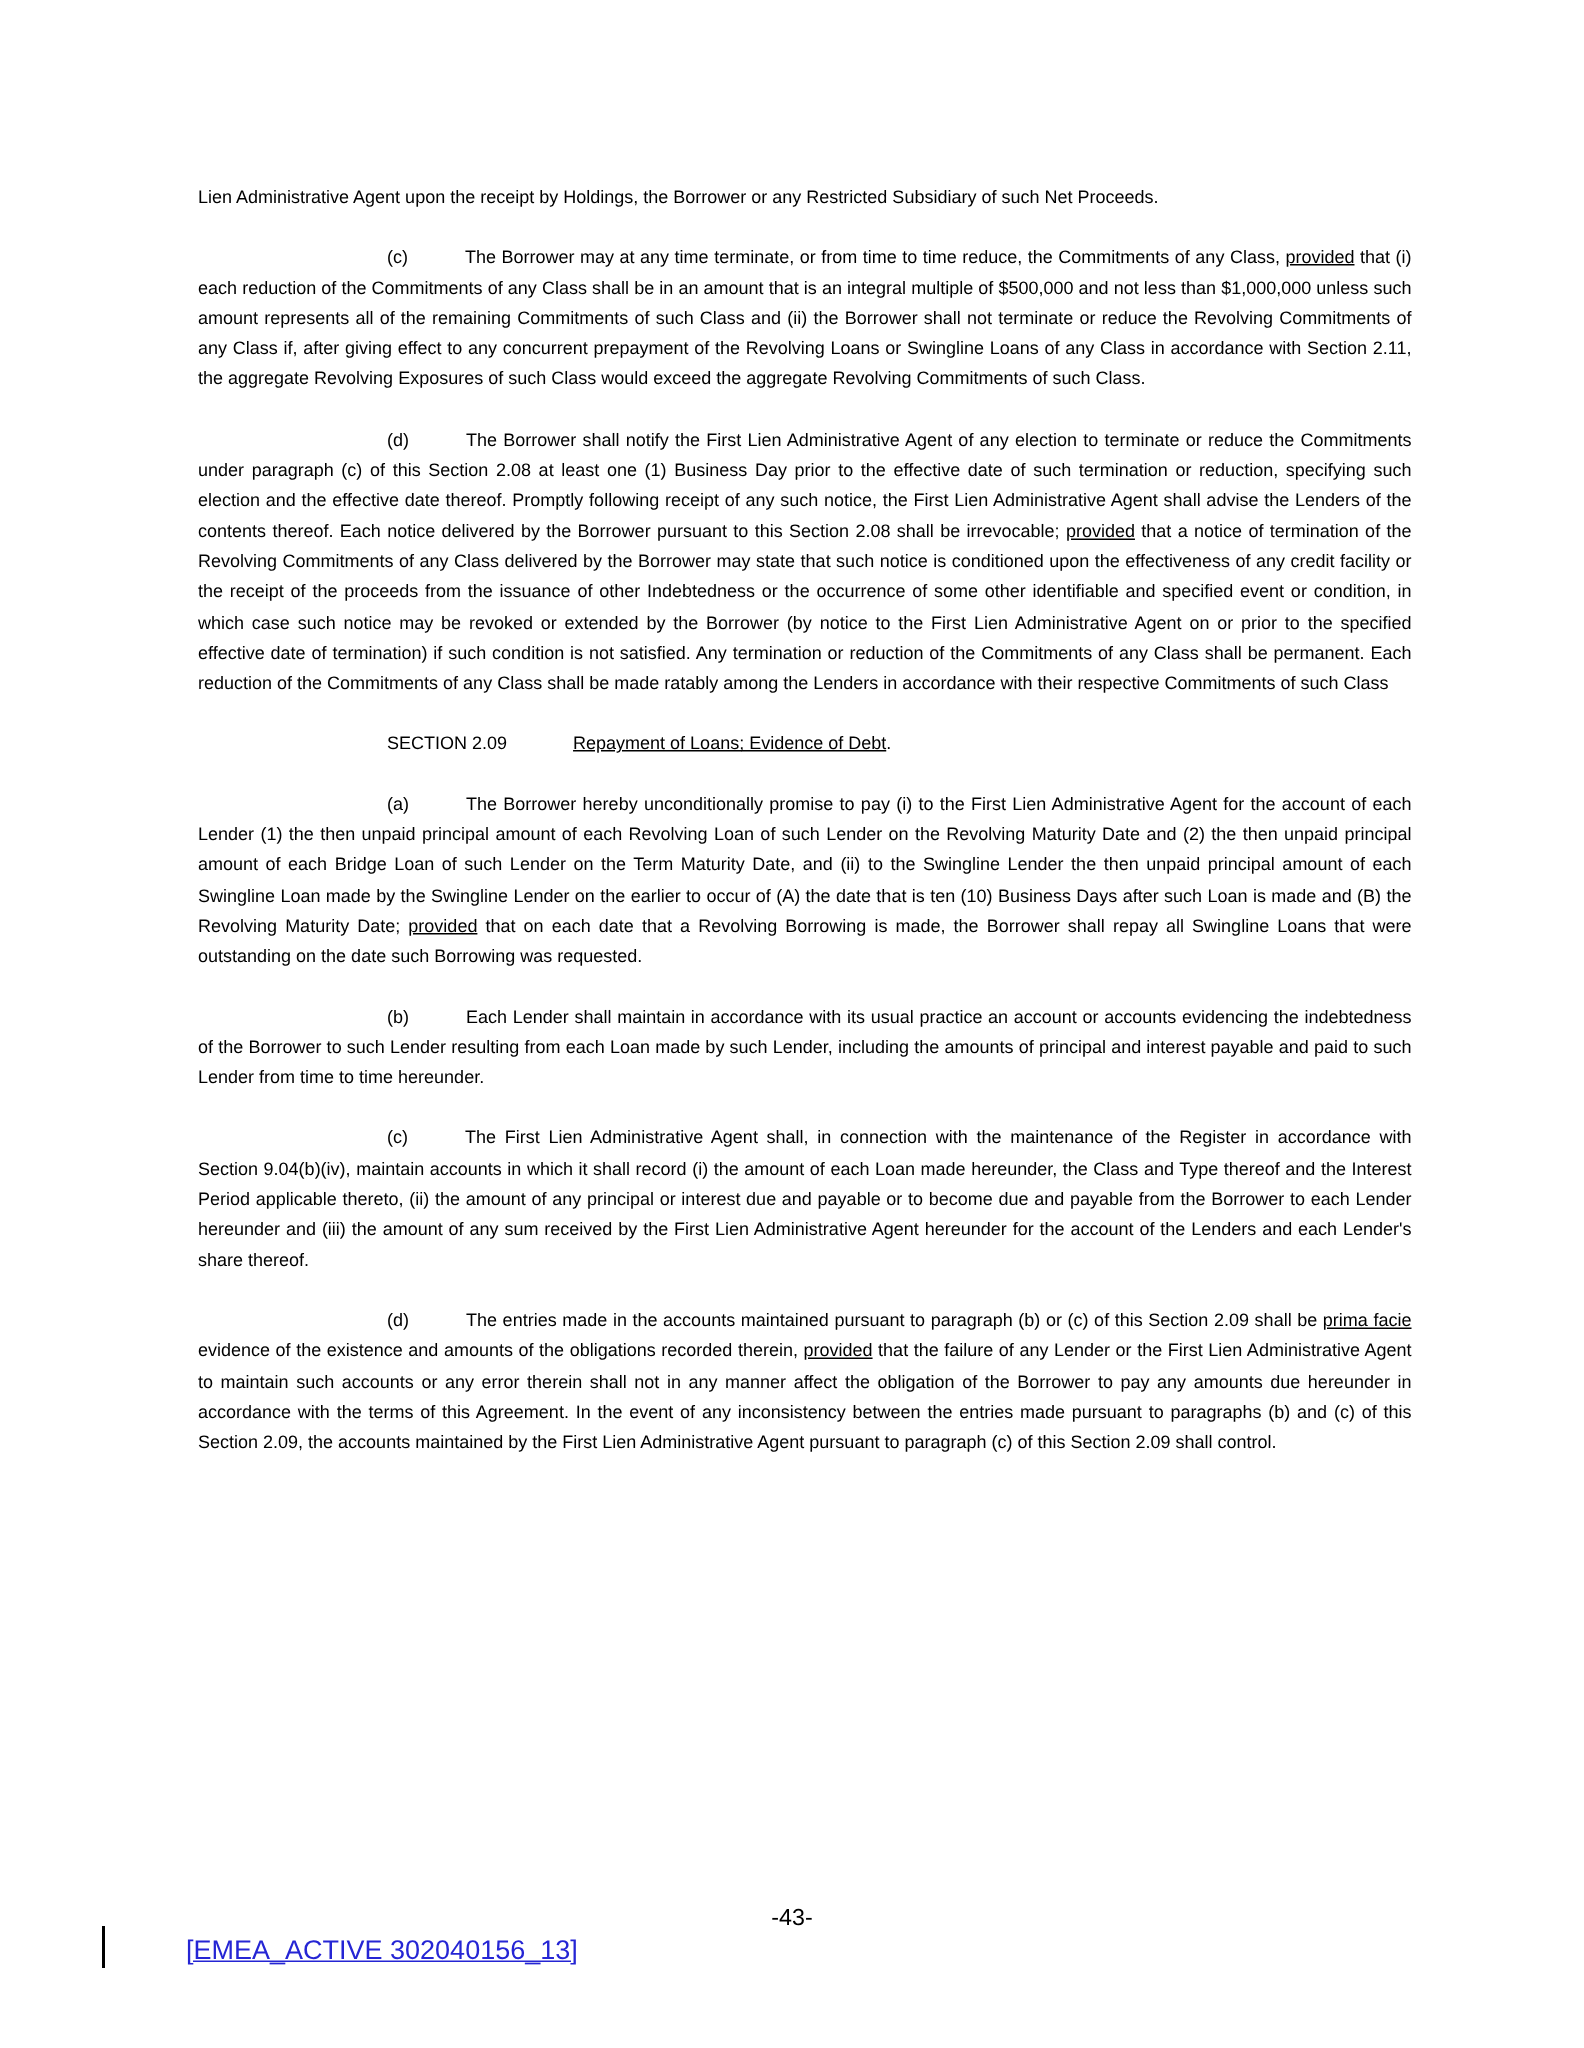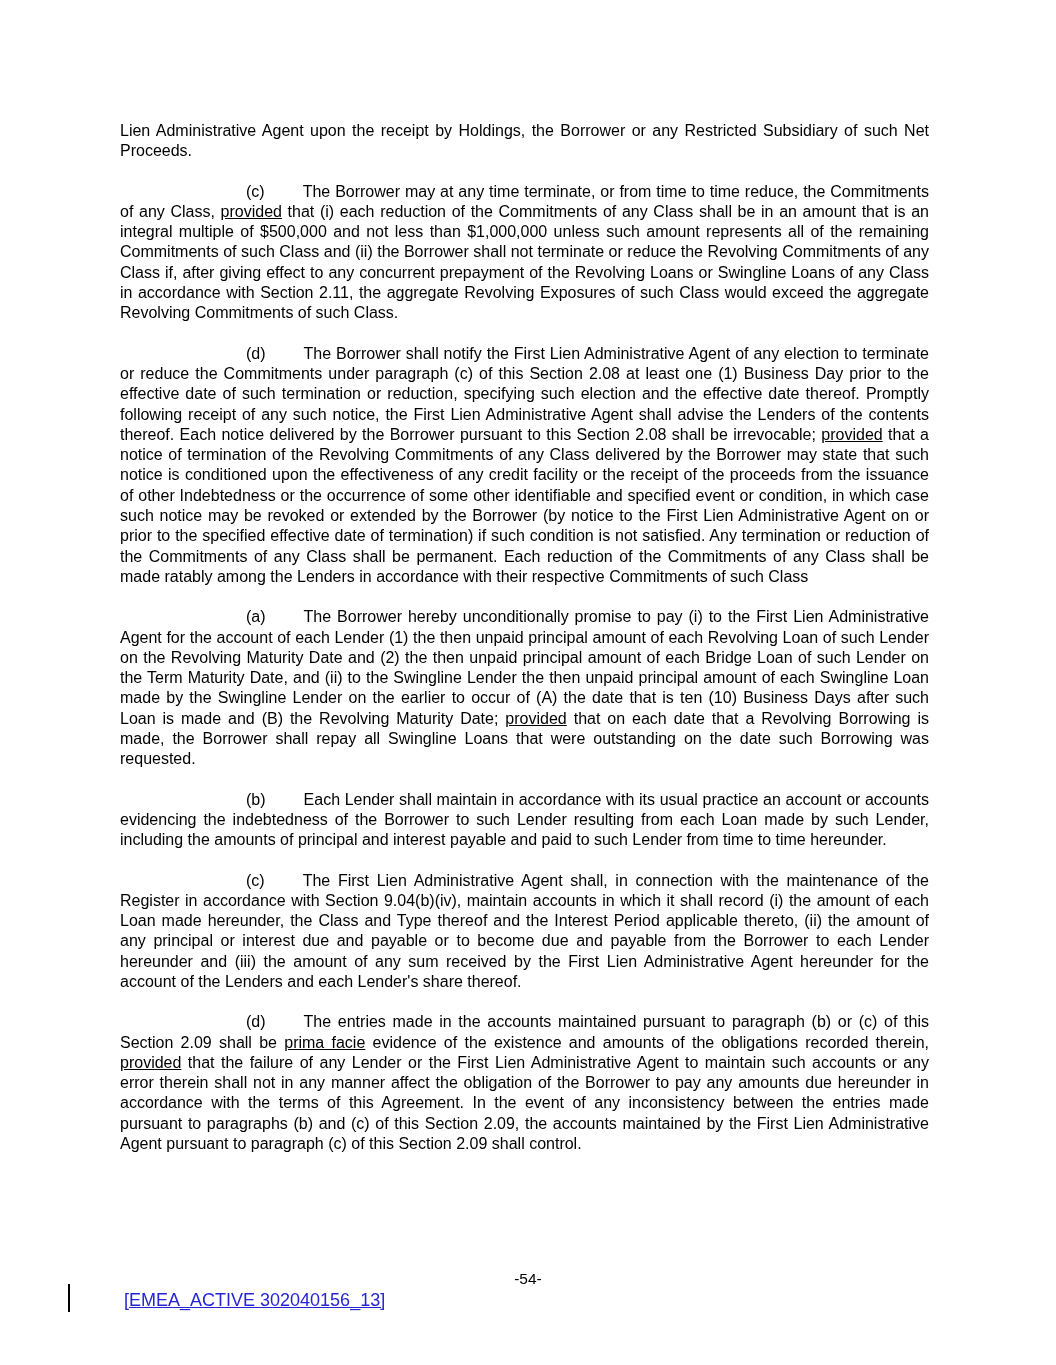--- a/index.html
+++ b/index.html
@@ -11,24 +11,24 @@
     position: relative;
     width: 1056px;
     height: 1365px;
     background: #ffffff;
     font-family: "Liberation Sans", sans-serif;
     color: #000000;
     overflow: hidden;
   }
   .textblock {
     position: absolute;
-    left: 120px;
+    left: 132px;
     top: 121px;
     width: 809px;
-    font-size: 16px;
+    font-size: 12px;
     line-height: 20.3px;
     text-align: justify;
   }
   .para {
     margin: 0 0 20px 0;
   }
   .heading {
     margin: 0 0 20px 0;
     text-align: left;
     white-space: nowrap;
@@ -68,30 +68,31 @@
 <div class="page">
 
   <main class="textblock">
 
     <p class="para"><span><span>Lien Administrative Agent upon the receipt by Holdings, the Borrower or any Restricted Subsidiary of such Net Proceeds.</span></span></p>
 
     <p class="para"><span class="tab-first"></span><span>(c)</span><span class="tab-after"></span><span><span>The Borrower may at any time terminate, or from time to time reduce, the Commitments of any Class, </span><span class="u">provided</span><span> that (i) each reduction of the Commitments of any Class shall be in an amount that is an integral multiple of $500,000 and not less than $1,000,000 unless such amount represents all of the remaining Commitments of such Class and (ii) the Borrower shall not terminate or reduce the Revolving Commitments of any Class if, after giving effect to any concurrent prepayment of the Revolving Loans or Swingline Loans of any Class in accordance with Section 2.11, the aggregate Revolving Exposures of such Class would exceed the aggregate Revolving Commitments of such Class.</span></span></p>
 
     <p class="para"><span class="tab-first"></span><span>(d)</span><span class="tab-after"></span><span><span>The Borrower shall notify the First Lien Administrative Agent of any election to terminate or reduce the Commitments under paragraph (c) of this Section 2.08 at least one (1) Business Day prior to the effective date of such termination or reduction, specifying such election and the effective date thereof.  Promptly following receipt of any such notice, the First Lien Administrative Agent shall advise the Lenders of the contents thereof.  Each notice delivered by the Borrower pursuant to this Section 2.08 shall be irrevocable; </span><span class="u">provided</span><span> that a notice of termination of the Revolving Commitments of any Class delivered by the Borrower may state that such notice is conditioned upon the effectiveness of any credit facility or the receipt of the proceeds from the issuance of other Indebtedness or the occurrence of some other identifiable and specified event or condition, in which case such notice may be revoked or extended by the Borrower (by notice to the First Lien Administrative Agent on or prior to the specified effective date of termination) if such condition is not satisfied.  Any termination or reduction of the Commitments of any Class shall be permanent.  Each reduction of the Commitments of any Class shall be made ratably among the Lenders in accordance with their respective Commitments of such Class</span></span></p>
 
+    <p class="heading"><span class="tab-first"></span><span>SECTION 2.09</span><span class="tab-head"></span><span><span class="u">Repayment of Loans; Evidence of Debt</span><span>.</span></span></p>
 
     <p class="para"><span class="tab-first"></span><span>(a)</span><span class="tab-after"></span><span><span>The Borrower hereby unconditionally promise to pay (i) to the First Lien Administrative Agent for the account of each Lender (1) the then unpaid principal amount of each Revolving Loan of such Lender on the Revolving Maturity Date and (2) the then unpaid principal amount of each Bridge Loan of such Lender on the Term Maturity Date, and (ii) to the Swingline Lender the then unpaid principal amount of each Swingline Loan made by the Swingline Lender on the earlier to occur of (A) the date that is ten (10) Business Days after such Loan is made and (B) the Revolving Maturity Date; </span><span class="u">provided</span><span> that on each date that a Revolving Borrowing is made, the Borrower shall repay all Swingline Loans that were outstanding on the date such Borrowing was requested.</span></span></p>
 
     <p class="para"><span class="tab-first"></span><span>(b)</span><span class="tab-after"></span><span><span>Each Lender shall maintain in accordance with its usual practice an account or accounts evidencing the indebtedness of the Borrower to such Lender resulting from each Loan made by such Lender, including the amounts of principal and interest payable and paid to such Lender from time to time hereunder.</span></span></p>
 
     <p class="para"><span class="tab-first"></span><span>(c)</span><span class="tab-after"></span><span><span>The First Lien Administrative Agent shall, in connection with the maintenance of the Register in accordance with Section 9.04(b)(iv), maintain accounts in which it shall record (i) the amount of each Loan made hereunder, the Class and Type thereof and the Interest Period applicable thereto, (ii) the amount of any principal or interest due and payable or to become due and payable from the Borrower to each Lender hereunder and (iii) the amount of any sum received by the First Lien Administrative Agent hereunder for the account of the Lenders and each Lender's share thereof.</span></span></p>
 
     <p class="para"><span class="tab-first"></span><span>(d)</span><span class="tab-after"></span><span><span>The entries made in the accounts maintained pursuant to paragraph (b) or (c) of this Section 2.09 shall be </span><span class="u">prima facie</span><span> evidence of the existence and amounts of the obligations recorded therein, </span><span class="u">provided</span><span> that the failure of any Lender or the First Lien Administrative Agent to maintain such accounts or any error therein shall not in any manner affect the obligation of the Borrower to pay any amounts due hereunder in accordance with the terms of this Agreement.  In the event of any inconsistency between the entries made pursuant to paragraphs (b) and (c) of this Section 2.09, the accounts maintained by the First Lien Administrative Agent pursuant to paragraph (c) of this Section 2.09 shall control.</span></span></p>
 
   </main>
 
-  <div class="pageno">-54-</div>
+  <div class="pageno">-43-</div>
 
   <div class="doctag" style="color: rgb(37, 37, 212);">[EMEA_ACTIVE 302040156_13]</div>
 
   <div class="changebar"></div>
 
 </div>
 
 </body></html>

